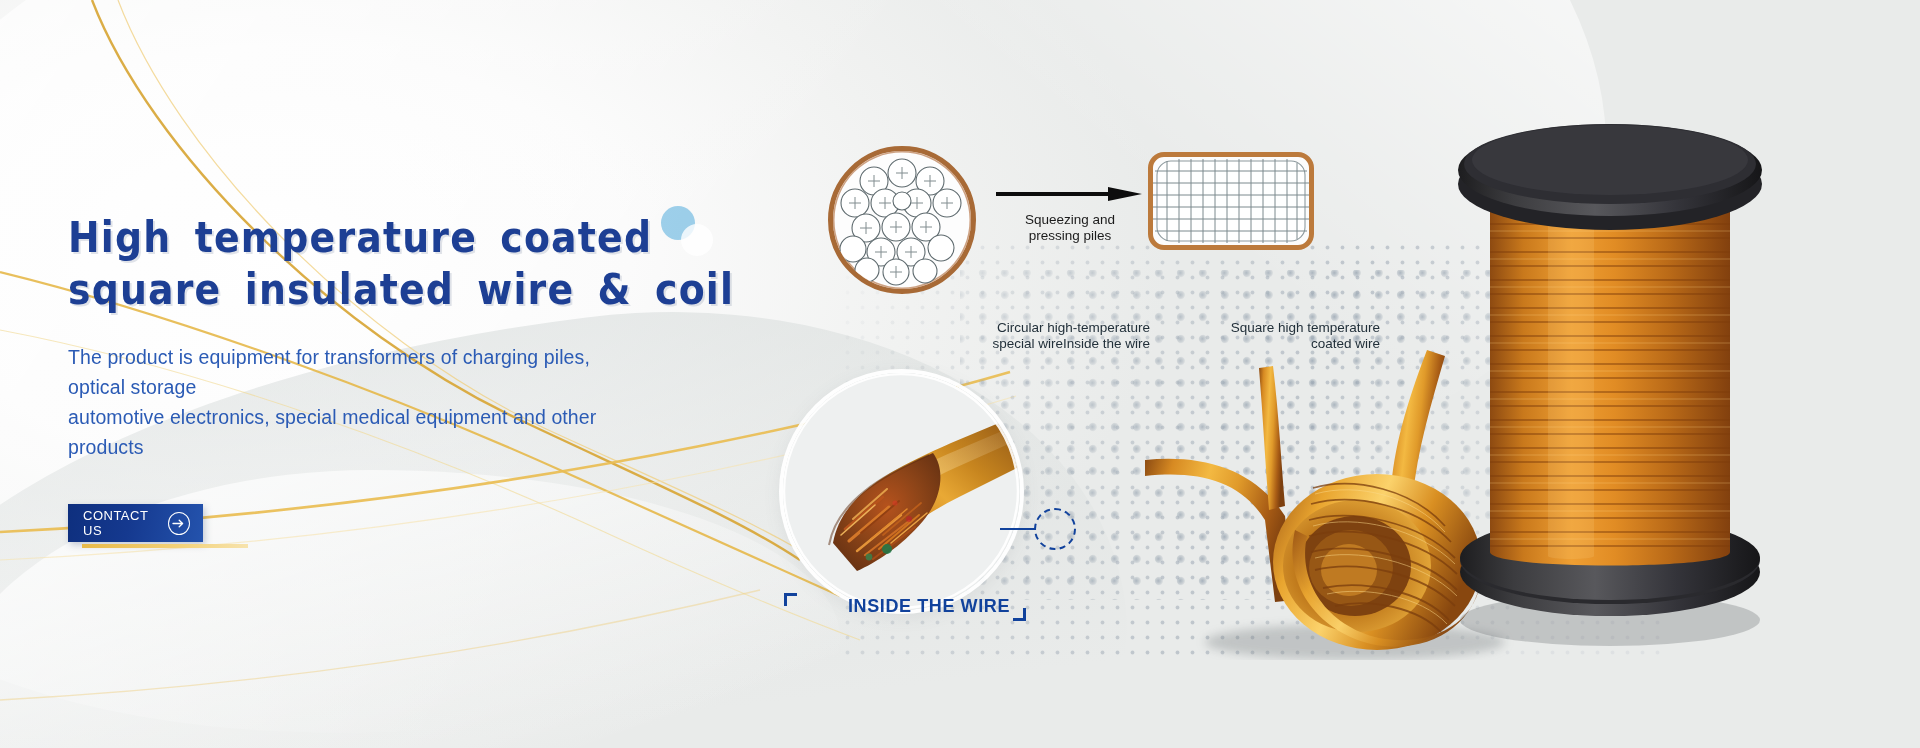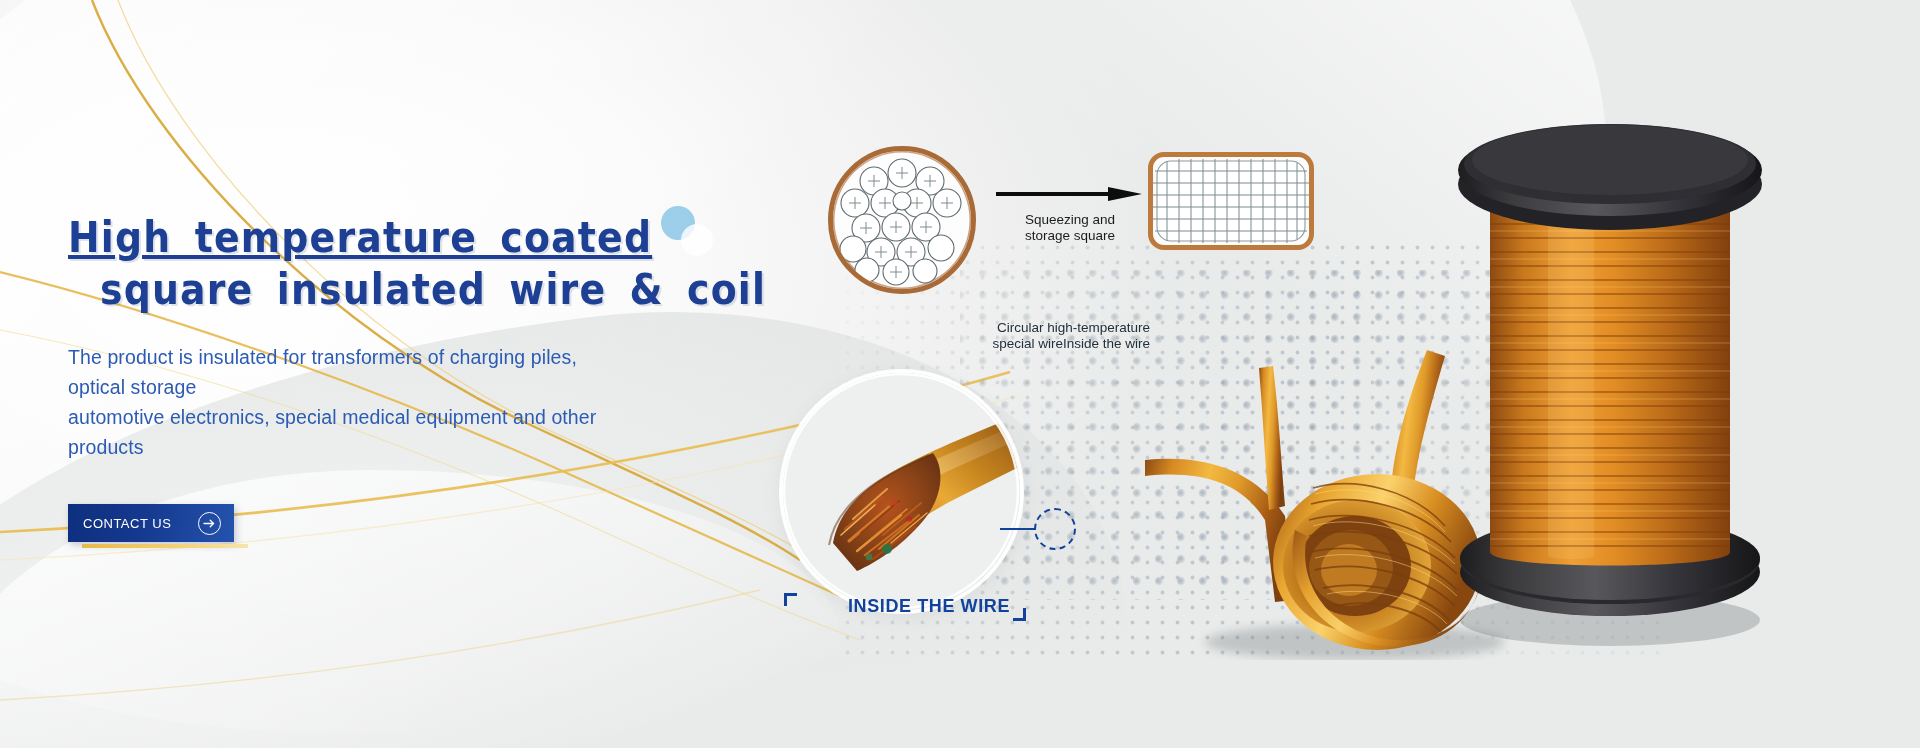--- a/index.html
+++ b/index.html
@@ -48,33 +48,33 @@
   #headline {
     font-family:"DejaVu Sans", sans-serif;
     font-weight:700;
     font-size:42px;
     line-height:52px;
     letter-spacing:1.2px;
     color:#1d3f94;
     text-shadow:2px 2px 0 rgba(120,130,160,.22);
     font-stretch:semi-condensed;
   }
-  #headline .l1 { display:block; word-spacing:9px;text-decoration:underline; }
-  #headline .l2 { display:block; word-spacing:9px;margin-left:32px; }
+  #headline .l1 { display:block; word-spacing:9px; }
+  #headline .l2 { display:block; word-spacing:9px; }
   #subtitle {
     margin-top:26px;
     font-size:19.5px;
     line-height:30px;
     color:#2b5bb5;
     letter-spacing:.1px;
     max-width:560px;
   }
   #contact-btn {
     margin-top:42px;
-    width:166px; height:38px;
+    width:135px; height:38px;
     background:linear-gradient(100deg,#0e2f7e 0%,#15398f 45%,#2453ad 100%);
     display:flex; align-items:center; justify-content:space-between;
     padding:0 13px 0 15px;
     position:relative;
     cursor:pointer;
     box-shadow:2px 3px 7px rgba(40,60,110,.26);
   }
   #contact-btn .lbl {
     color:#fff; font-size:13px; letter-spacing:.5px; font-weight:400;
   }
@@ -180,21 +180,21 @@
 
   <div id="deco-dot-blue"></div>
   <div id="deco-dot-white"></div>
 
   <div id="text-block">
     <h1 id="headline">
       <span class="l1">High temperature coated</span>
       <span class="l2">square insulated wire &amp; coil</span>
     </h1>
     <p id="subtitle">
-      <span>The product is insulated for transformers of charging piles, optical storage</span><br>
+      <span>The product is equipment for transformers of charging piles, optical storage</span><br>
       <span>automotive electronics, special medical equipment and other products</span>
     </p>
 
     <div id="contact-btn">
       <span class="lbl">CONTACT US</span>
       <span class="arrow-circle">
         <svg width="13" height="11" viewBox="0 0 13 11">
           <path d="M1 5.5 H10.4 M7.2 2.2 L10.6 5.5 L7.2 8.8" fill="none" stroke="#ffffff" stroke-width="1.3" stroke-linecap="round" stroke-linejoin="round"></path>
         </svg>
       </span>
@@ -262,36 +262,40 @@
       </svg>
     </div>
 
     <div id="arrow-row">
       <svg width="146" height="20" viewBox="0 0 146 20">
         <path d="M0 8 H112 V3 L146 10 L112 17 V12 H0 Z" fill="#0d0d0d"></path>
       </svg>
     </div>
     <div id="squeeze-label">
       <span>Squeezing and</span><br>
-      <span>storage square</span>
+      <span>pressing piles</span>
     </div>
 
     <div id="square-wire">
       <svg width="156" height="88" viewBox="0 0 156 88">
         <rect x="4" y="4" width="148" height="80" rx="14" fill="#ffffff" stroke="#8e9a9e" stroke-width="1.1"></rect>
         <g stroke="#7d8a8e" stroke-width="1" fill="none">
           <path d="M14 4v80 M26 2v84 M38 2v84 M50 2v84 M62 2v84 M74 2v84 M86 2v84 M98 2v84 M110 2v84 M122 2v84 M134 2v84 M144 6v76"></path>
           <path d="M2 14h152 M0 26h156 M0 38h156 M0 50h156 M0 62h156 M2 74h152"></path>
         </g>
       </svg>
     </div>
 
     <div class="cap" id="cap-round">
       <span>Circular high-temperature</span><br>
       <span>special wireInside the wire</span>
+    </div>
+    <div class="cap" id="cap-square">
+      <span>Square high temperature</span><br>
+      <span>coated wire</span>
     </div>
   </div>
 
   <div id="inset">
     <svg width="237" height="237" viewBox="0 0 237 237">
       <defs>
         <linearGradient id="sheath" x1="0.15" y1="0.85" x2="0.95" y2="0.15">
           <stop offset="0%" stop-color="#8a4d18"></stop>
           <stop offset="22%" stop-color="#c97d22"></stop>
           <stop offset="48%" stop-color="#e9a935"></stop>

